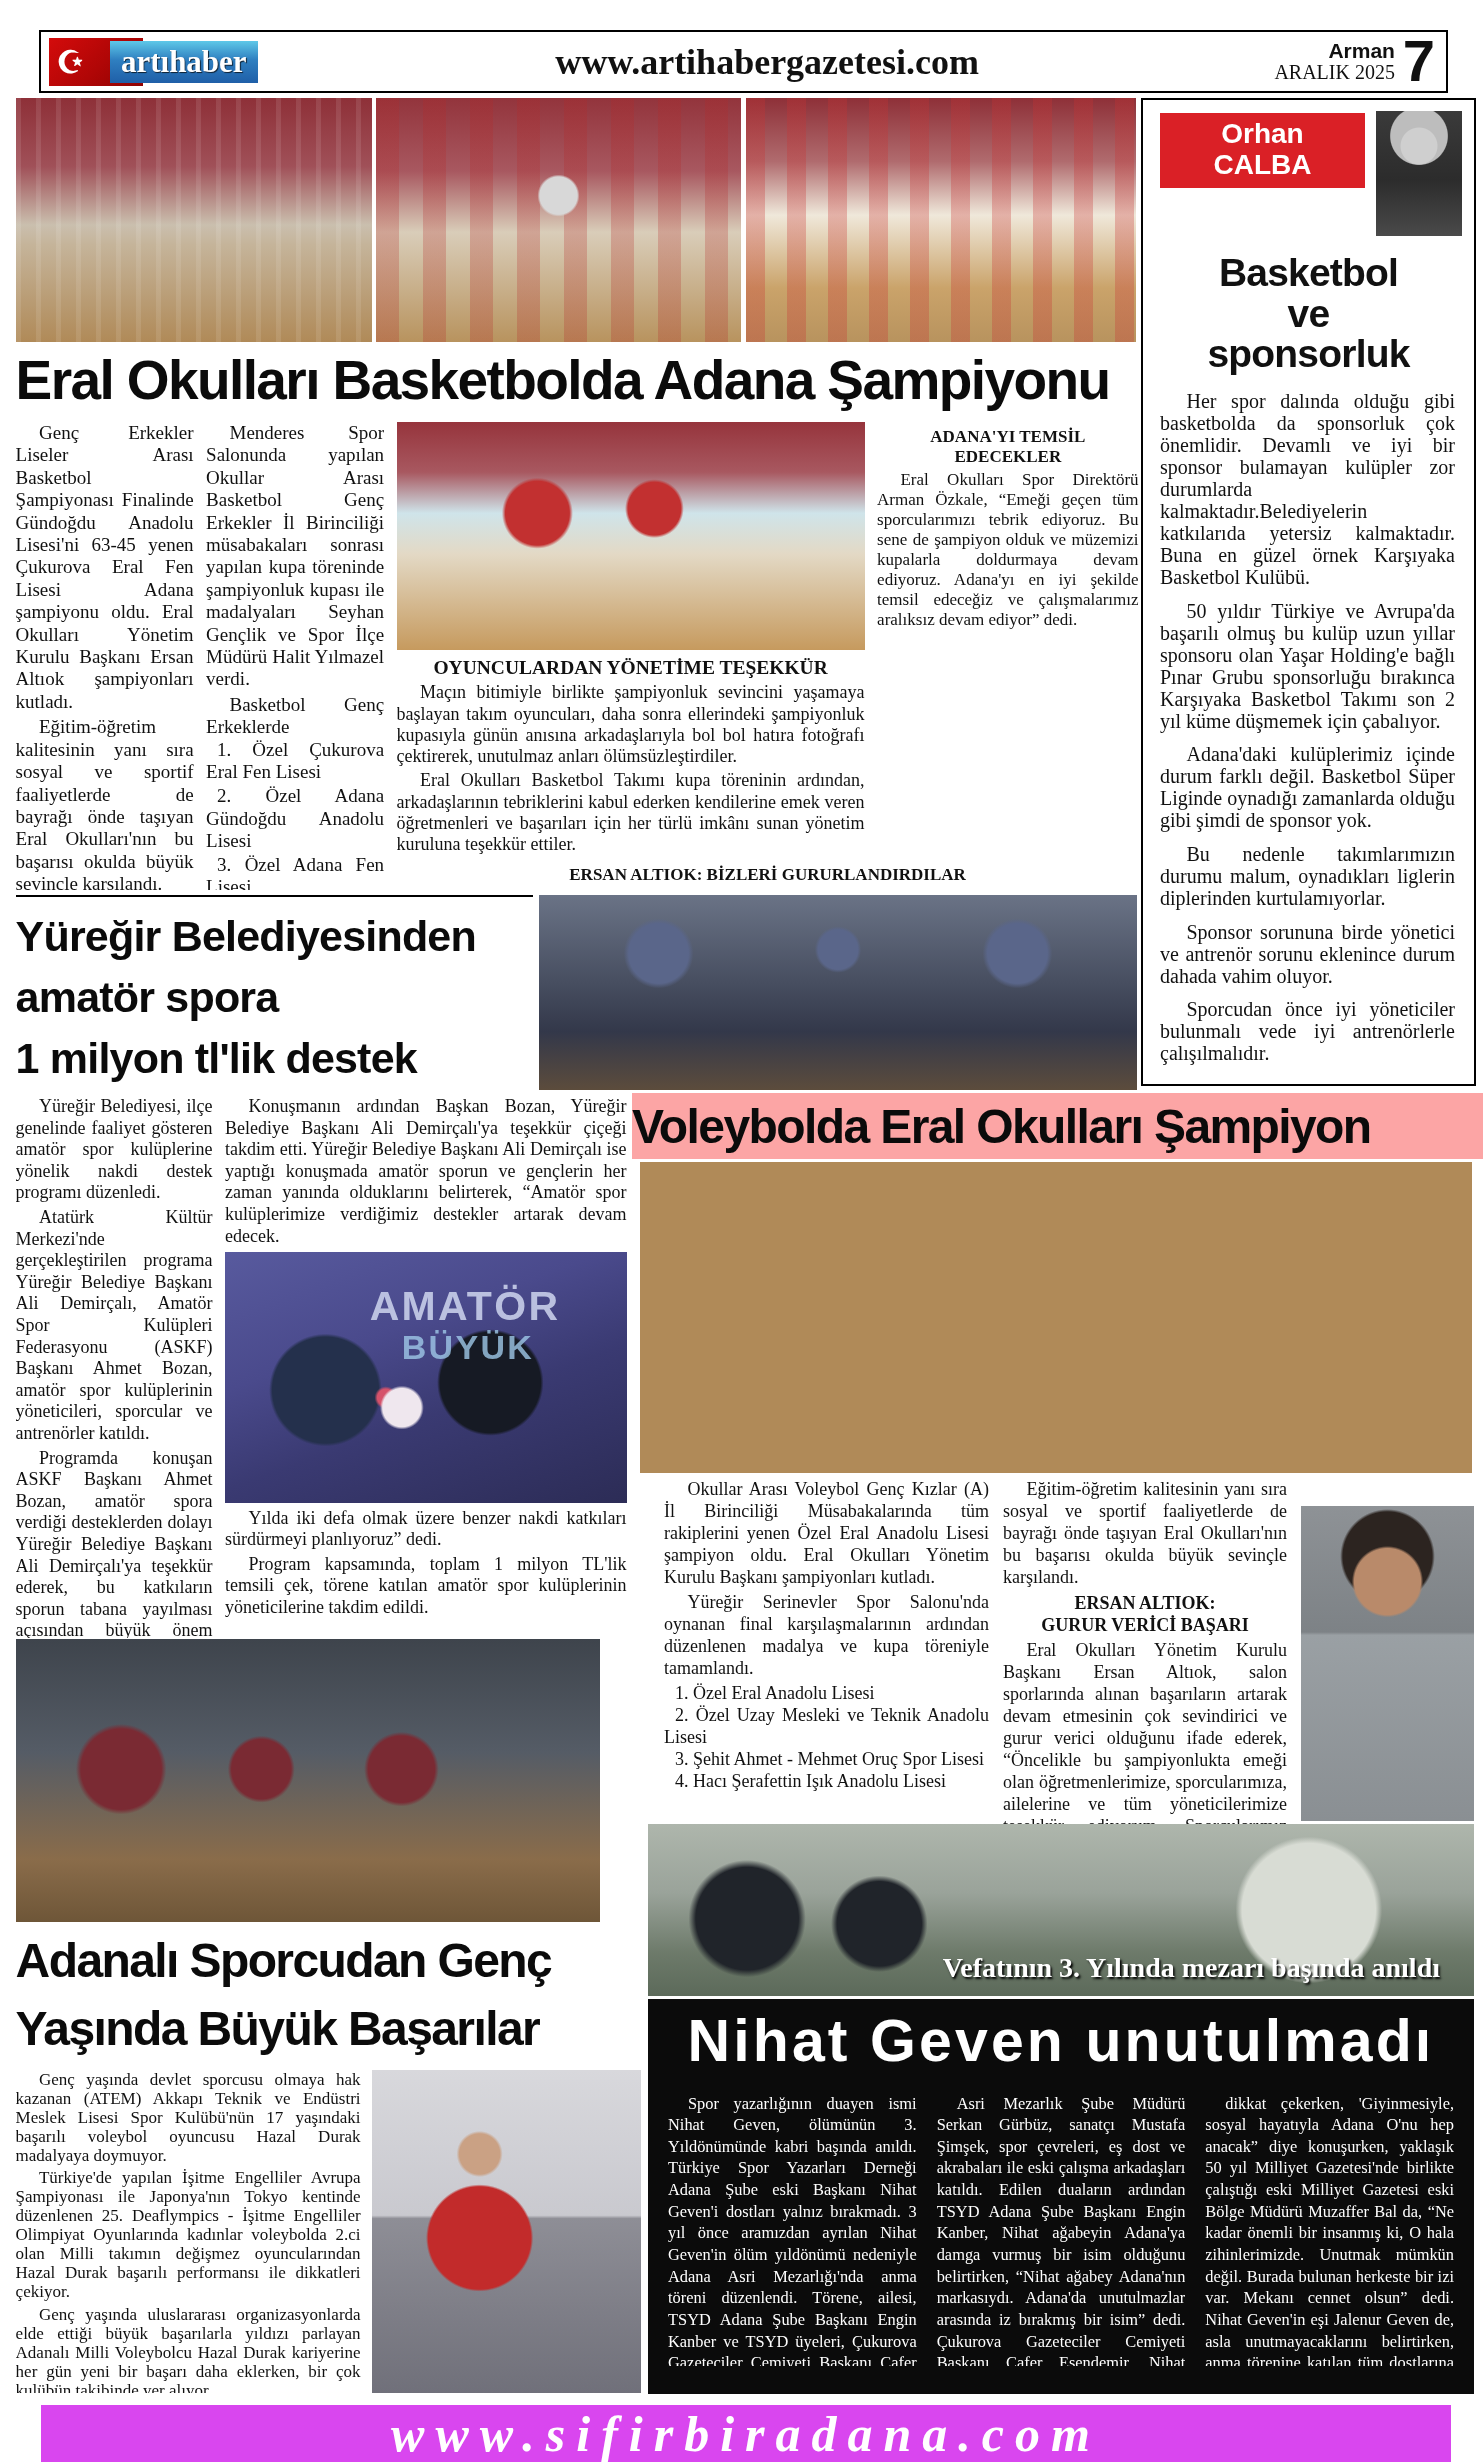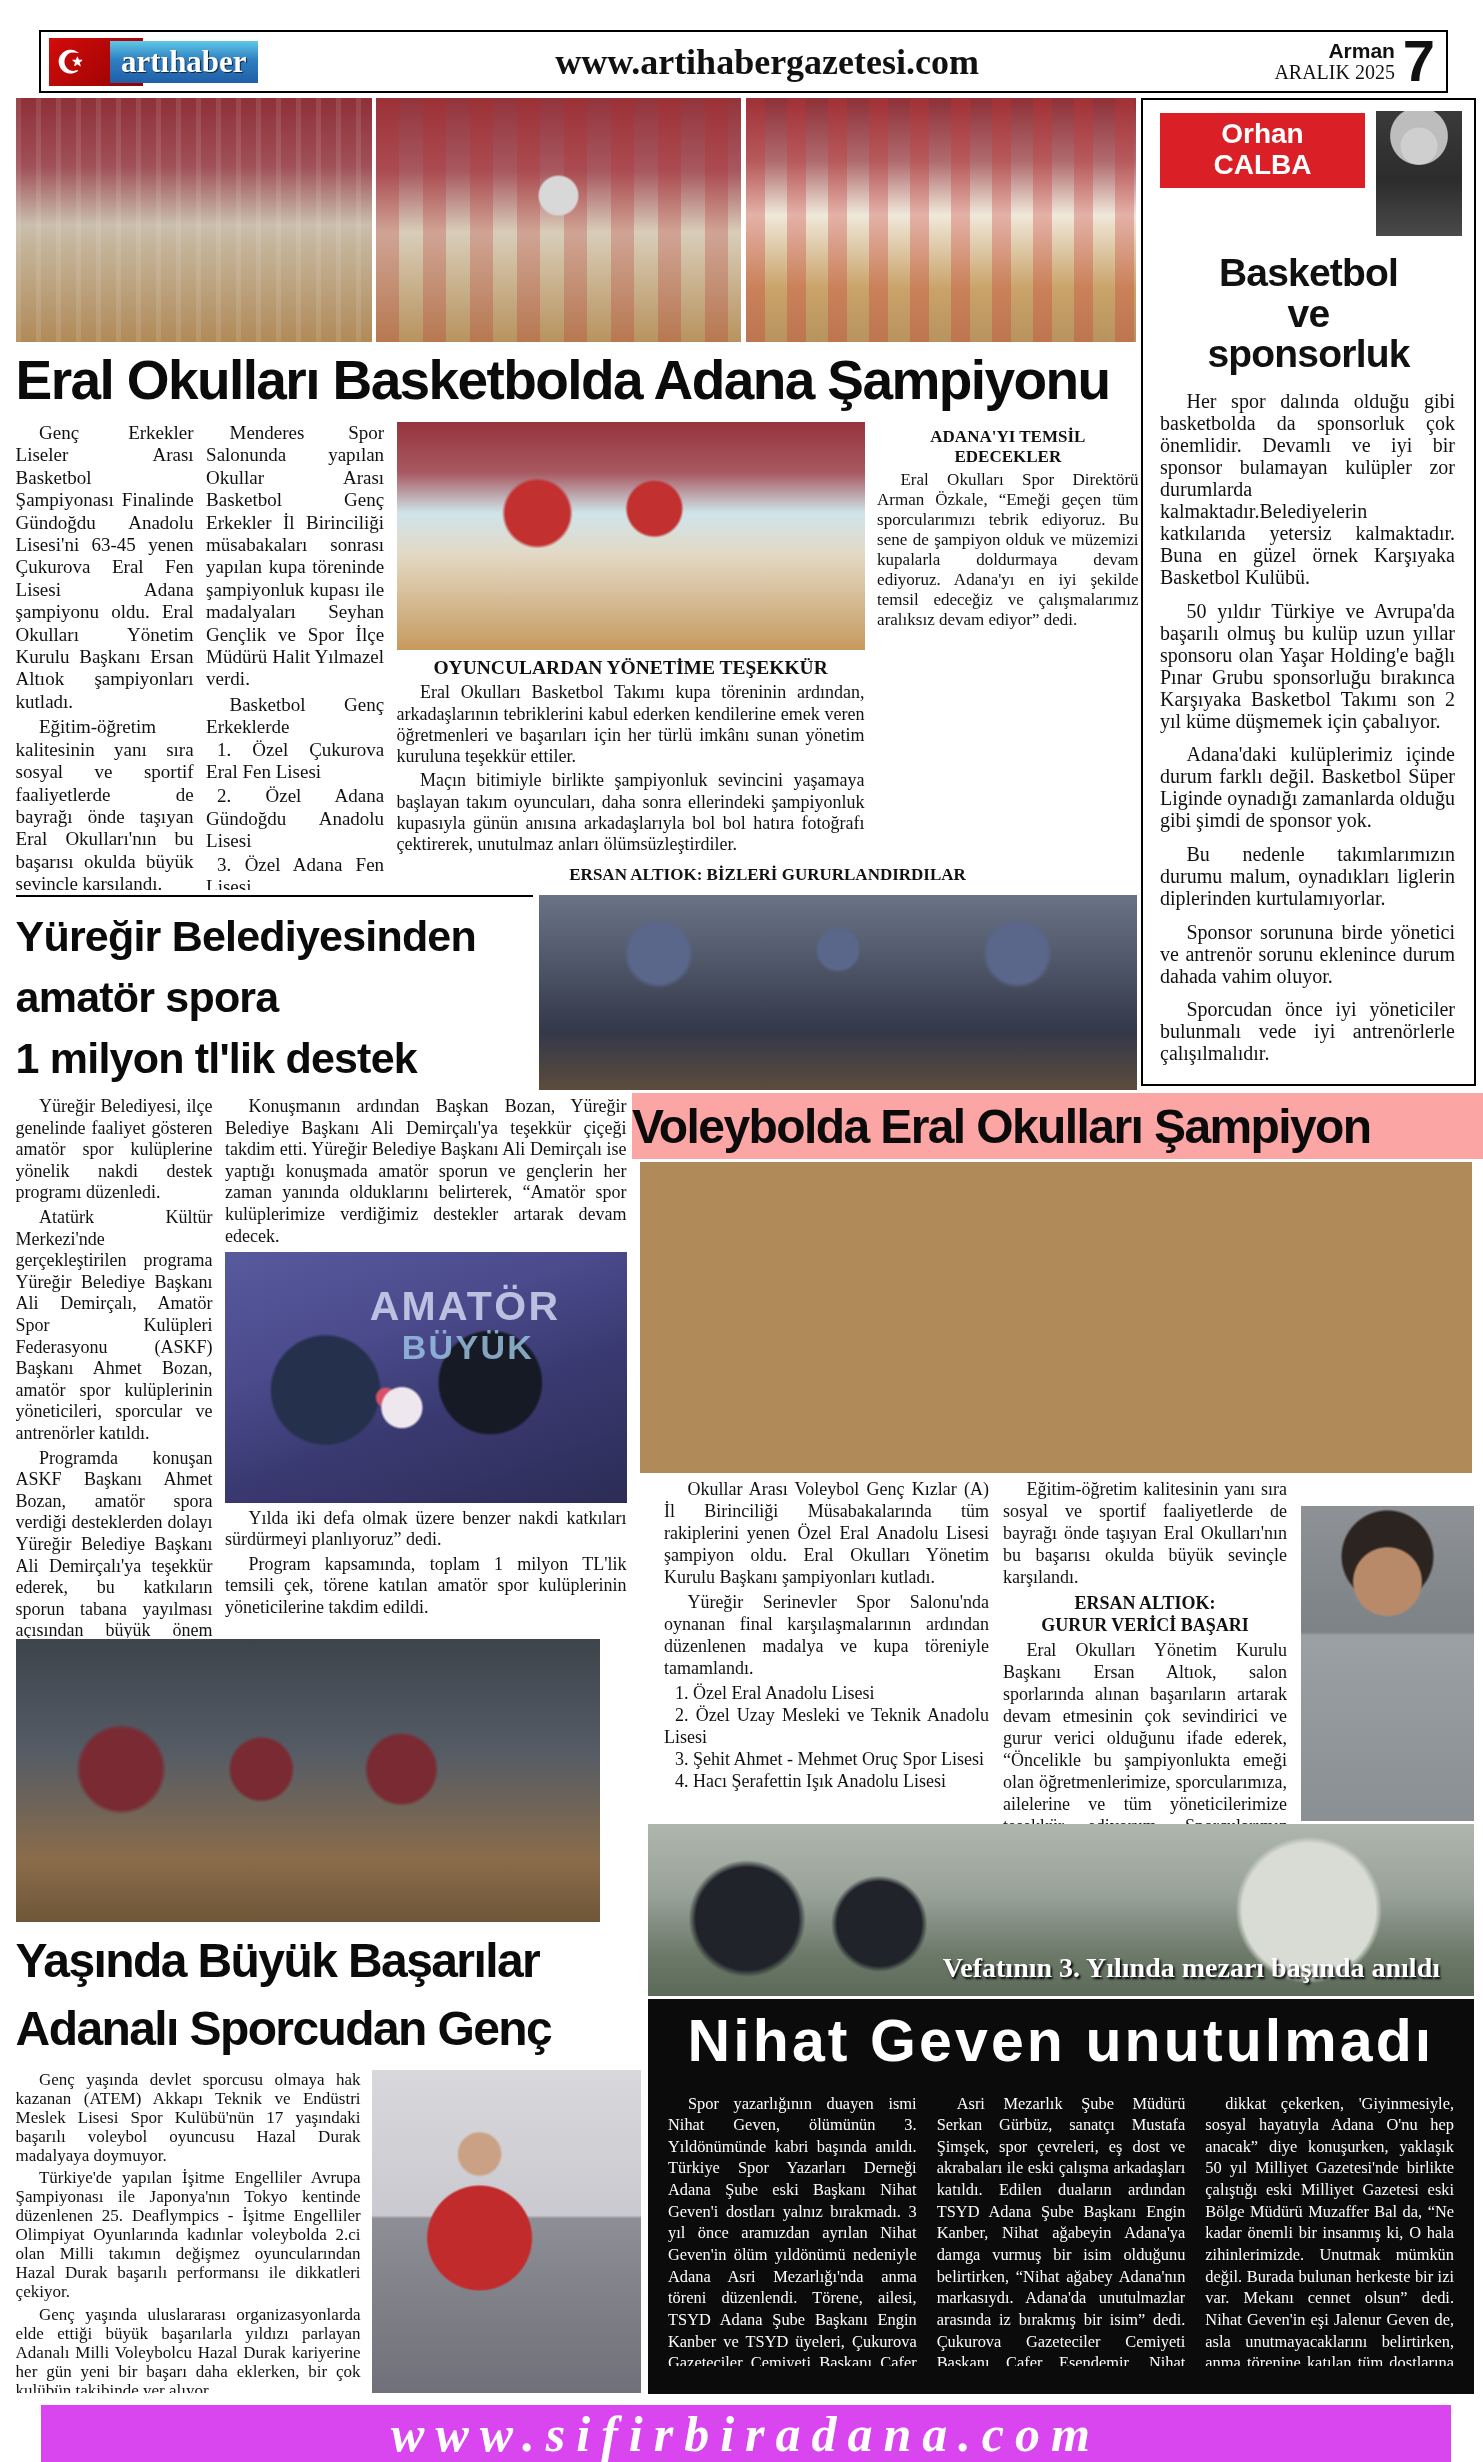--- a/index.html
+++ b/index.html
@@ -224,22 +224,22 @@
         <li>2. Özel Adana Gündoğdu Anadolu Lisesi</li>
         <li>3. Özel Adana Fen Lisesi</li>
 
       </ol>
     </div>
     <div style="flex:1; display:flex; flex-direction:column;">
       <div style="display:flex; gap:12.5px;">
         <div style="width:468px;" class="clip">
           <div id="bb-midphoto" class="photo"></div>
           <div class="capline">OYUNCULARDAN YÖNETİME TEŞEKKÜR</div>
+          <p class="p" style="font-size:18px;">Maçın bitimiyle birlikte şampiyonluk sevincini yaşamaya başlayan takım oyuncuları, daha sonra ellerindeki şampiyonluk kupasıyla günün anısına arkadaşlarıyla bol bol hatıra fotoğrafı çektirerek, unutulmaz anları ölümsüzleştirdiler.</p>
           <p class="p" style="font-size:18px;">Eral Okulları Basketbol Takımı kupa töreninin ardından, arkadaşlarının tebriklerini kabul ederken kendilerine emek veren öğretmenleri ve başarıları için her türlü imkânı sunan yönetim kuruluna teşekkür ettiler.</p>
-          <p class="p" style="font-size:18px;">Maçın bitimiyle birlikte şampiyonluk sevincini yaşamaya başlayan takım oyuncuları, daha sonra ellerindeki şampiyonluk kupasıyla günün anısına arkadaşlarıyla bol bol hatıra fotoğrafı çektirerek, unutulmaz anları ölümsüzleştirdiler.</p>
         </div>
         <div class="clip" style="flex:1; font-size:17px;">
           <div class="subhead">ADANA'YI TEMSİL EDECEKLER</div>
           <p class="p">Eral Okulları Spor Direktörü Arman Özkale, “Emeği geçen tüm sporcularımızı tebrik ediyoruz. Bu sene de şampiyon olduk ve müzemizi kupalarla doldurmaya devam ediyoruz. Adana'yı en iyi şekilde temsil edeceğiz ve çalışmalarımız aralıksız devam ediyor” dedi.</p>
         </div>
       </div>
       <div class="clip" style="font-size:17px; margin-top:1.6px;">
         <div class="subhead">ERSAN ALTIOK: BİZLERİ GURURLANDIRDILAR</div>
         <p class="p">Eral Okulları Yönetim Kurulu Başkanı Ersan Altıok, salon sporlarında alınan başarıların artarak devam etmesinin çok sevindirici ve gurur verici olduğunu ifade ederek, “Öncelikle bu şampiyonlukta emeği olan öğretmenlerimize, sporcularımıza, ailelerine ve tüm yöneticilerimize teşekkür ediyorum. Sporcularımız Adana'yı temsil edecek olmasıyla bizleri gururlandırdılar” diye konuştu.</p>
       </div>
@@ -294,22 +294,22 @@
       <div class="subhead">
         <div>ERSAN ALTIOK:</div>
         <div>GURUR VERİCİ BAŞARI</div>
       </div>
       <p class="p">Eral Okulları Yönetim Kurulu Başkanı Ersan Altıok, salon sporlarında alınan başarıların artarak devam etmesinin çok sevindirici ve gurur verici olduğunu ifade ederek, “Öncelikle bu şampiyonlukta emeği olan öğretmenlerimize, sporcularımıza, ailelerine ve tüm yöneticilerimize teşekkür ediyorum. Sporcularımız Adana'yı temsil edecek olmasıyla bizleri gururlandırdılar” diye konuştu.</p>
     </div>
     <div id="vb-portrait" class="photo"></div>
   </div>
 
   <div id="ad-headline" class="abs hl">
+    <div>Adanalı Sporcudan Genç</div>
     <div>Yaşında Büyük Başarılar</div>
-    <div>Adanalı Sporcudan Genç</div>
   </div>
   <div id="ad-body" class="abs">
     <div class="txt ser">
       <p class="p">Genç yaşında devlet sporcusu olmaya hak kazanan (ATEM) Akkapı Teknik ve Endüstri Meslek Lisesi Spor Kulübü'nün 17 yaşındaki başarılı voleybol oyuncusu Hazal Durak madalyaya doymuyor.</p>
       <p class="p">Türkiye'de yapılan İşitme Engelliler Avrupa Şampiyonası ile Japonya'nın Tokyo kentinde düzenlenen 25. Deaflympics - İşitme Engelliler Olimpiyat Oyunlarında kadınlar voleybolda 2.ci olan Milli takımın değişmez oyuncularından Hazal Durak başarılı performansı ile dikkatleri çekiyor.</p>
       <p class="p">Genç yaşında uluslararası organizasyonlarda  elde ettiği büyük başarılarla yıldızı parlayan Adanalı Milli Voleybolcu Hazal Durak   kariyerine her gün yeni bir başarı daha eklerken, bir çok kulübün takibinde yer alıyor.</p>
     </div>
     <div id="ad-photo" class="photo"></div>
   </div>
 

